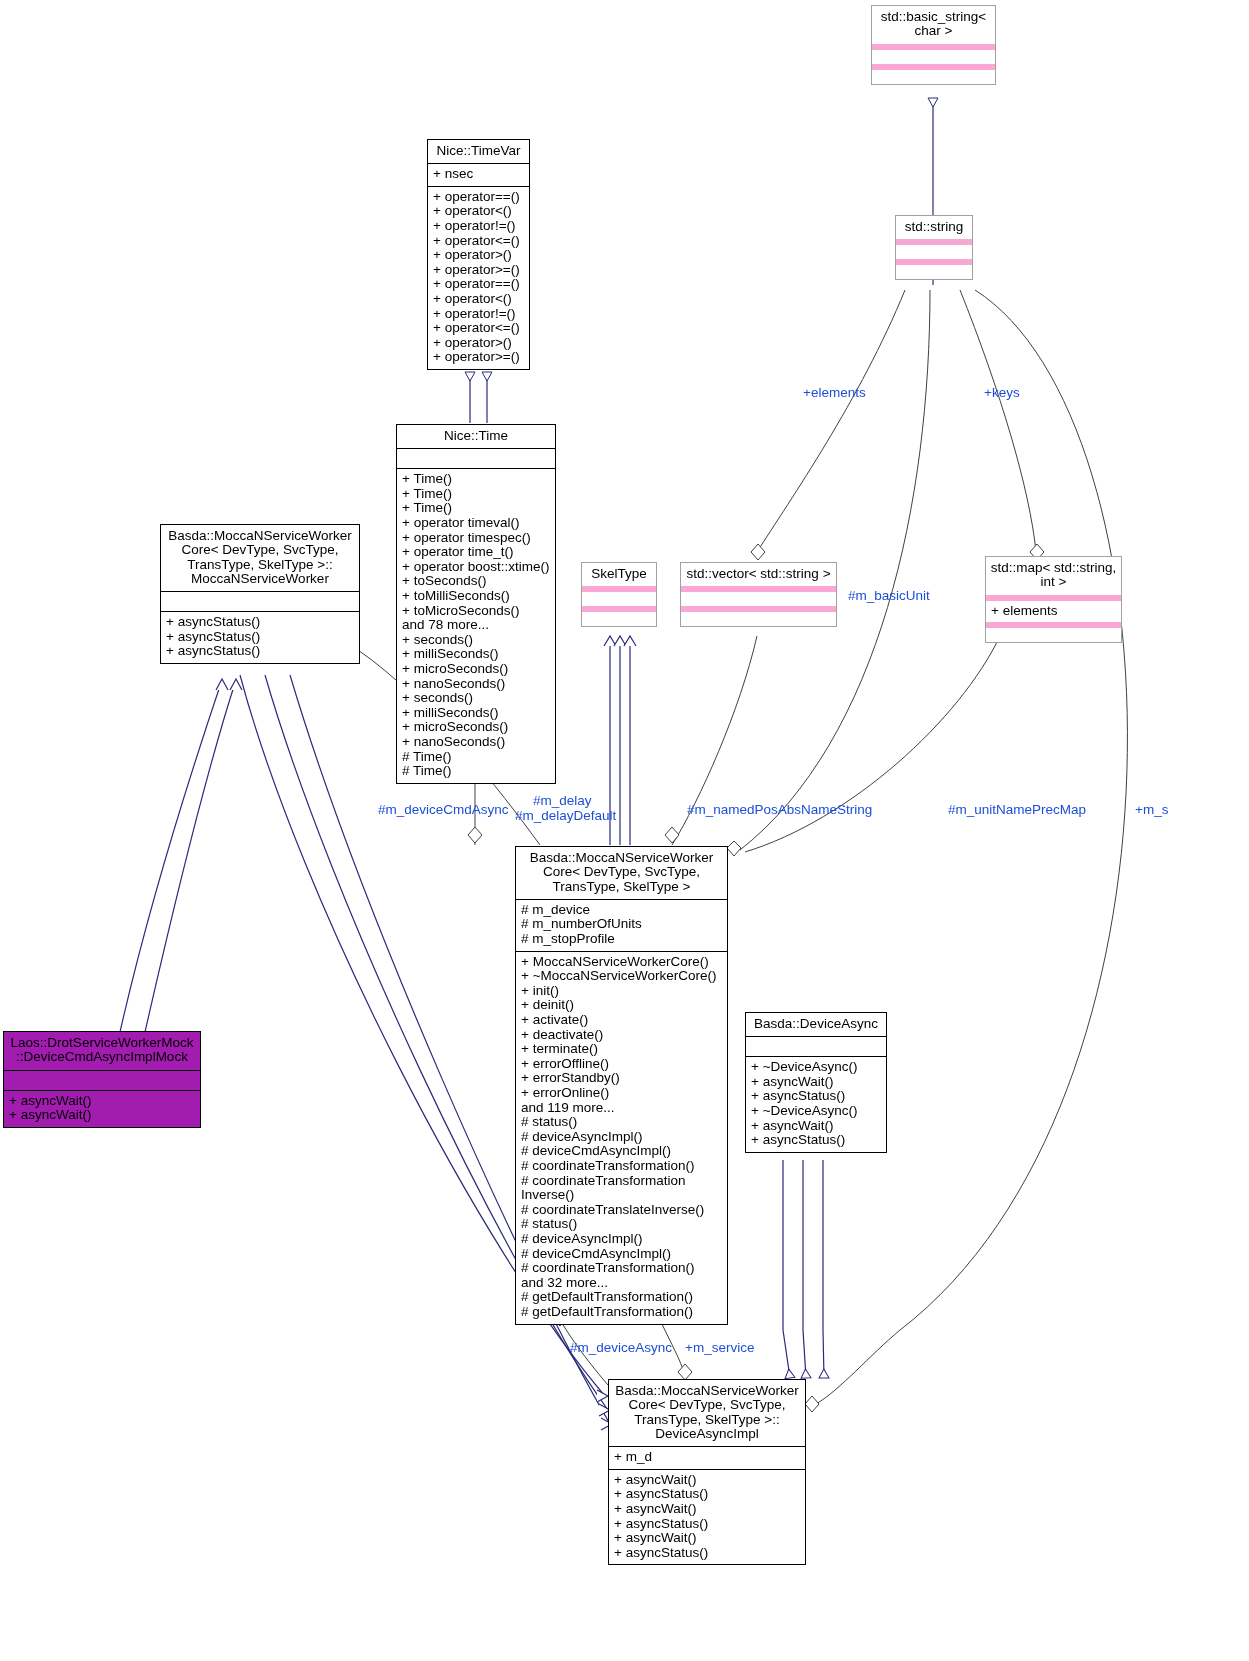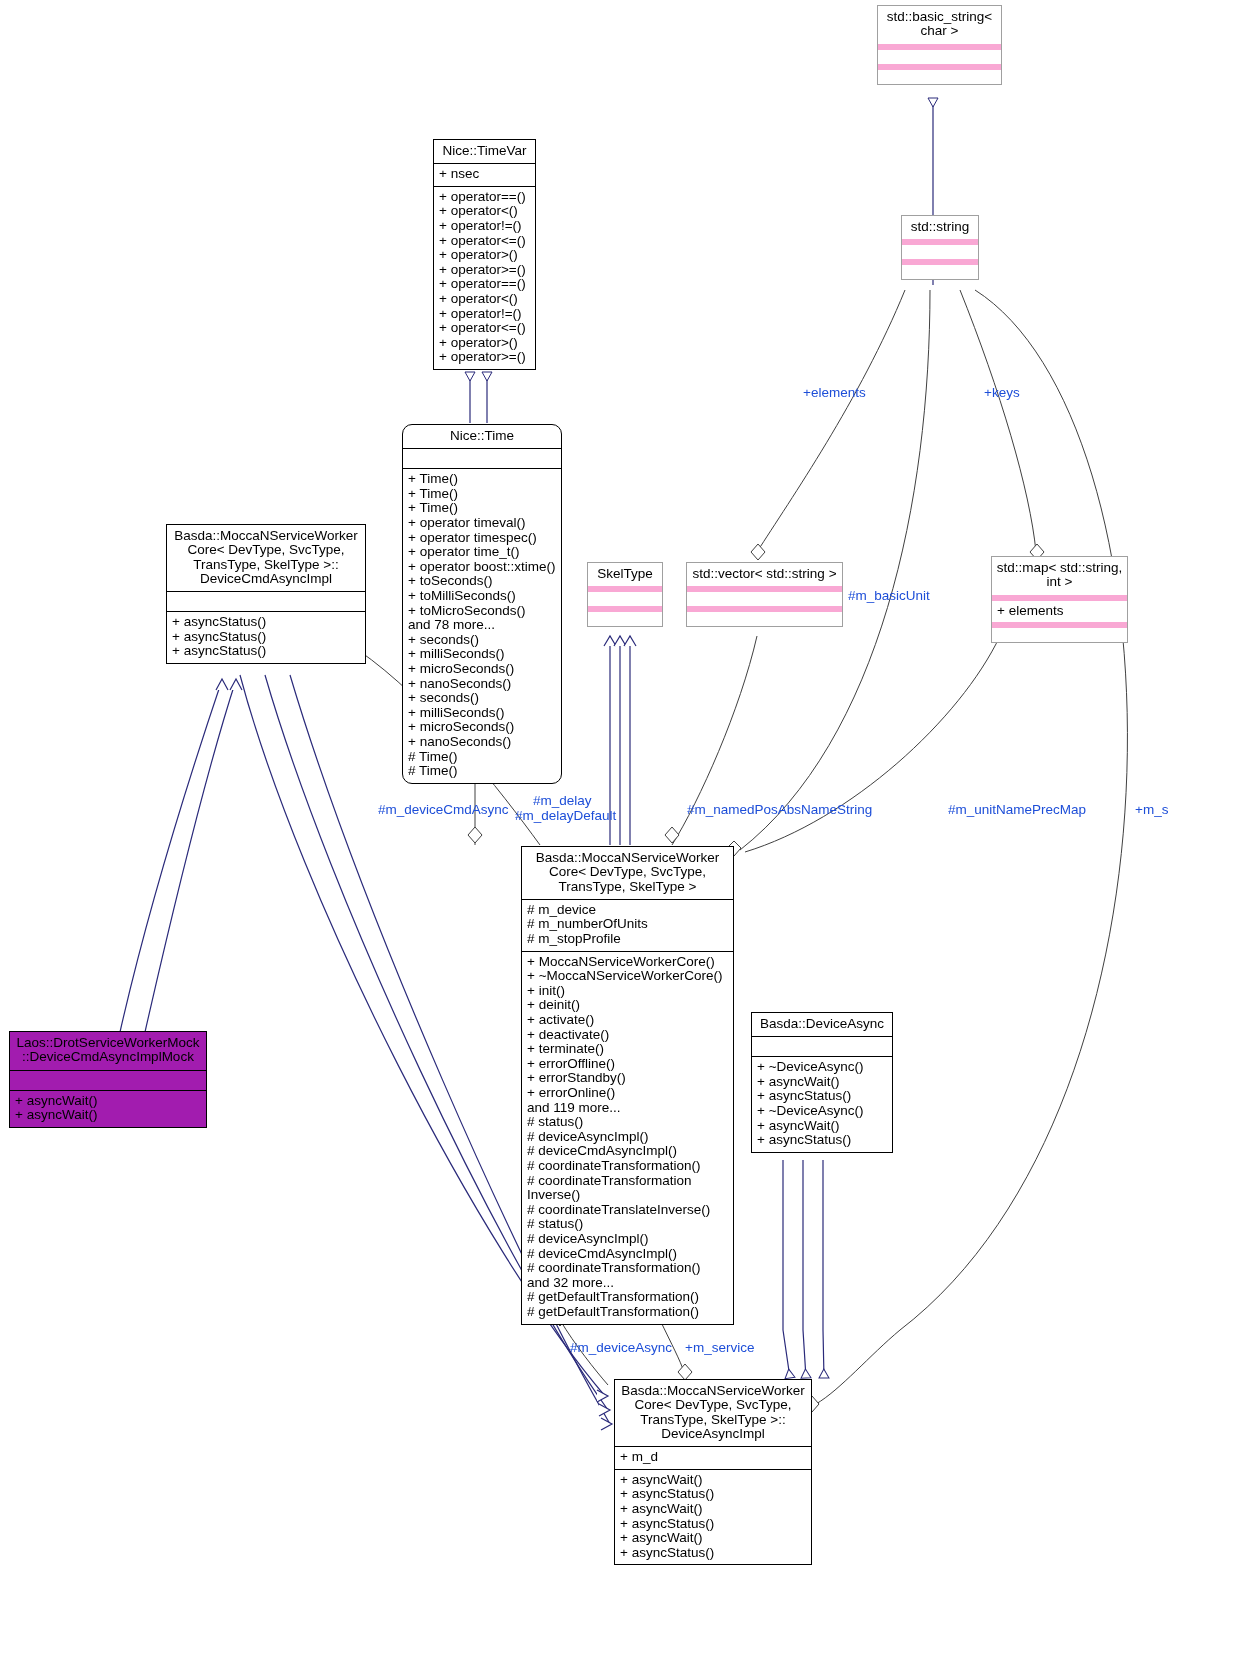--- a/index.html
+++ b/index.html
@@ -28,21 +28,20 @@
     pointer-events: none;
   }
   .uml-class {
     position: absolute;
     box-sizing: border-box;
     background: #ffffff;
     border: 1px solid #000000;
     font-size: 13.5px;
     color: #000000;
     line-height: 1.06;
-    margin-left: 6px;
   }
   .uml-class.thin {
     border: 1px solid #a0a0a0;
   }
   .uml-class.filled {
     background: #c0c0c0;
   }
   .uml-class.filled .sec {
     background: #a21caf;
   }
@@ -182,21 +181,21 @@
       <div class="row">+ operator&gt;=()</div>
       <div class="row">+ operator==()</div>
       <div class="row">+ operator&lt;()</div>
       <div class="row">+ operator!=()</div>
       <div class="row">+ operator&lt;=()</div>
       <div class="row">+ operator&gt;()</div>
       <div class="row">+ operator&gt;=()</div>
     </div>
   </div>
 
-  <div class="uml-class" style="left:396px; top:424px; width:160px;border-radius:10px;">
+  <div class="uml-class" style="left:396px; top:424px; width:160px;">
     <div class="sec title">
       <span class="title-line">Nice::Time</span>
     </div>
     <div class="sec empty"></div>
     <div class="sec">
       <div class="row">+ Time()</div>
       <div class="row">+ Time()</div>
       <div class="row">+ Time()</div>
       <div class="row">+ operator timeval()</div>
       <div class="row">+ operator timespec()</div>
@@ -217,21 +216,21 @@
       <div class="row"># Time()</div>
       <div class="row"># Time()</div>
     </div>
   </div>
 
   <div class="uml-class" style="left:160px; top:524px; width:200px;">
     <div class="sec title">
       <span class="title-line">Basda::MoccaNServiceWorker</span>
       <span class="title-line">Core&lt; DevType, SvcType,</span>
       <span class="title-line">TransType, SkelType &gt;::</span>
-      <span class="title-line">DeviceCmdAsyncImpl</span>
+      <span class="title-line">MoccaNServiceWorker</span>
     </div>
     <div class="sec empty"></div>
     <div class="sec">
       <div class="row">+ asyncStatus()</div>
       <div class="row">+ asyncStatus()</div>
       <div class="row">+ asyncStatus()</div>
     </div>
   </div>
 
   <div class="uml-class filled" style="left:3px; top:1031px; width:198px;">

